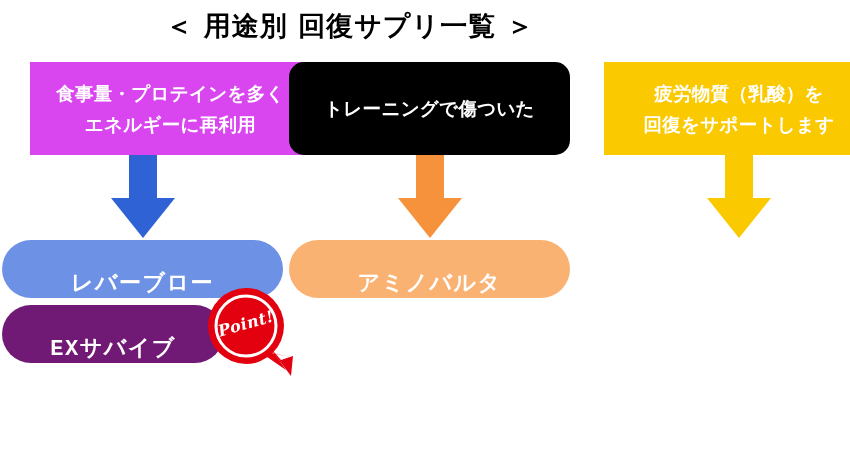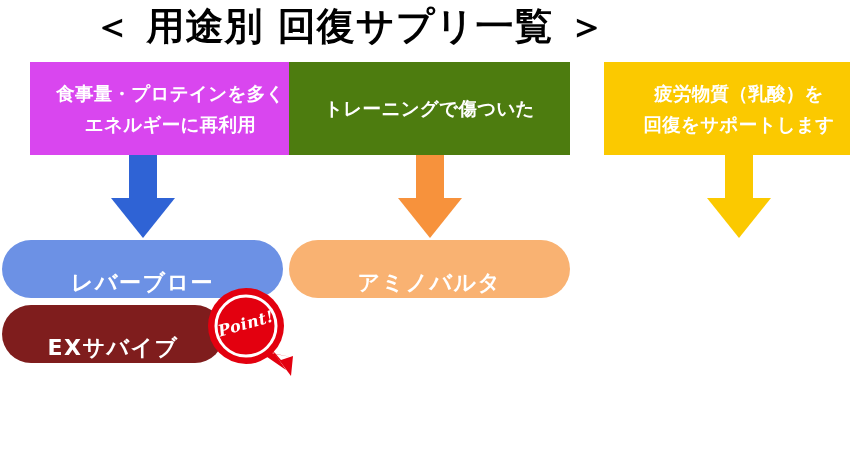--- a/index.html
+++ b/index.html
@@ -20,21 +20,21 @@
     height: 450px;
   }
 
   
   .title {
     position: absolute;
     left: 0;
     top: 6px;
     width: 700px;
     text-align: center;
-    font-size: 38px;
+    font-size: 27px;
     font-weight: bold;
     color: #000000;
     letter-spacing: 1px;
     line-height: 40px;
     white-space: nowrap;
   }
 
   
   .column {
     position: absolute;
@@ -169,27 +169,27 @@
     </div>
     <div class="arrow-wrap">
       <div class="arrow">
         <div class="shaft" style="background:#2f63d5;"></div>
         <div class="head" style="border-top-color:#2f63d5;"></div>
       </div>
     </div>
     <div class="pill" style="background:#6c91e5;">
       <span>レバーブロー</span>
     </div>
-    <div class="pill second" style="background:#7f1d1d;">
+    <div class="pill second" style="background:#701a75;font-family:Liberation Mono, monospace;">
       <span>EXサバイブ</span>
     </div>
   </div>
 
   <div class="column col-1">
-    <div class="header-box" style="background:#4d7c0f;">
+    <div class="header-box" style="background:#000000;border-radius:15px;">
       <div>
         <span class="htxt">トレーニングで傷ついた</span>
       </div>
     </div>
     <div class="arrow-wrap">
       <div class="arrow">
         <div class="shaft" style="background:#f7923c;"></div>
         <div class="head" style="border-top-color:#f7923c;"></div>
       </div>
     </div>

